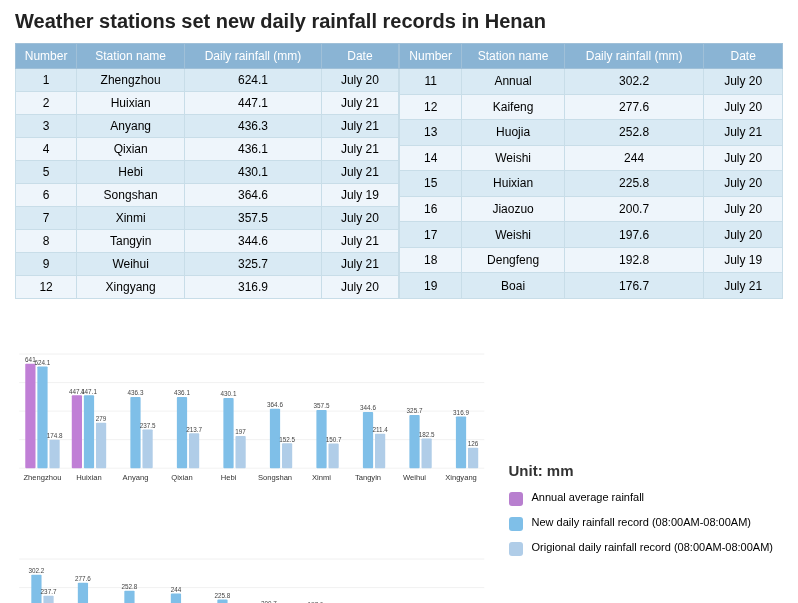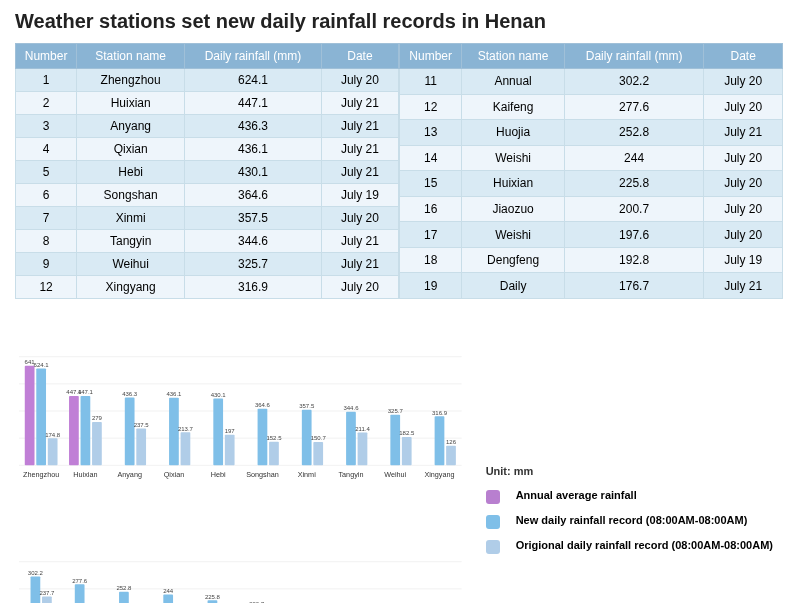--- a/index.html
+++ b/index.html
@@ -66,32 +66,31 @@
       flex-direction: column;
       justify-content: center;
       min-width: 160px;
       padding: 10px;
       font-size: 11px;
     }
     .legend-item {
       display: flex;
       align-items: flex-start;
       margin-bottom: 10px;
-      gap: 16px;
-      font-weight: bold;
+      gap: 9px;
     }
     .legend-dot {
       width: 14px;
       height: 14px;
       border-radius: 3px;
       flex-shrink: 0;
       margin-top: 1px;
     }
     .unit-text {
-      font-size: 11px;
+      font-size: 15px;
       font-weight: bold;
       margin-bottom: 12px;
       color: #333;
     }
   </style>
 </head>
 <body>
 
 <div class="container">
   <h1>Weather stations set new daily rainfall records in Henan</h1>
@@ -222,21 +221,21 @@
             <td>July 20</td>
           </tr>
           <tr>
             <td>18</td>
             <td>Dengfeng</td>
             <td>192.8</td>
             <td>July 19</td>
           </tr>
           <tr>
             <td>19</td>
-            <td>Daily</td>
+            <td>Boai</td>
             <td>176.7</td>
             <td>July 21</td>
           </tr>
         </tbody>
     </table>
   </div>
 
   <div class="charts-wrapper">
     <div class="charts-left">
       <div class="chart-area">

